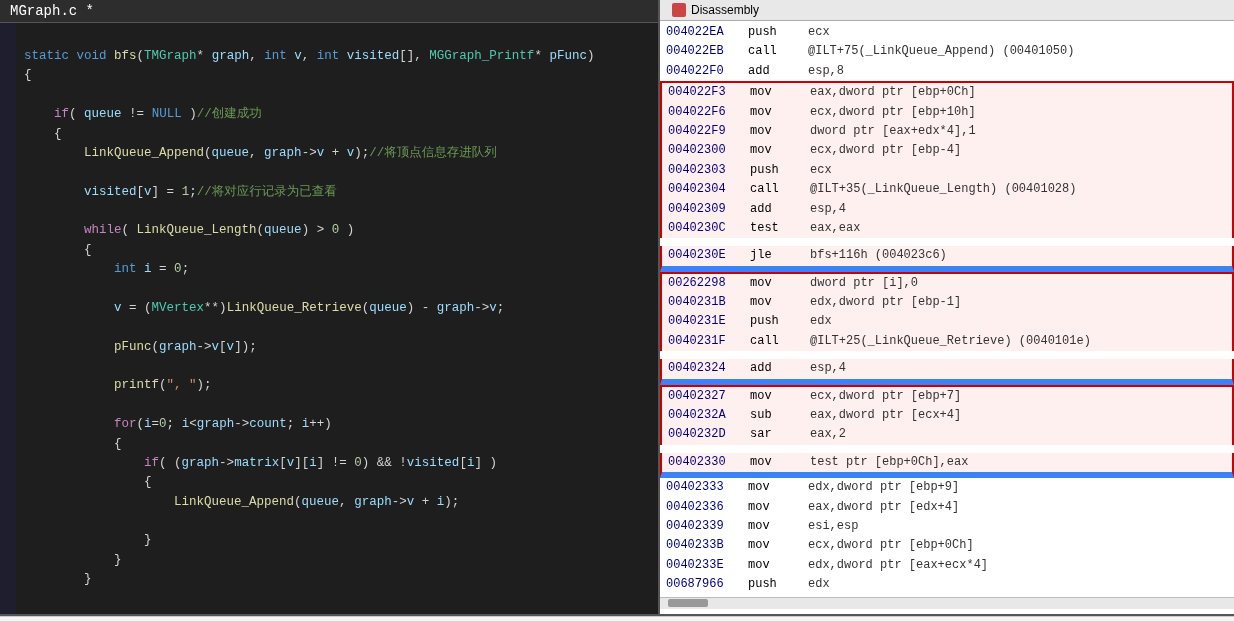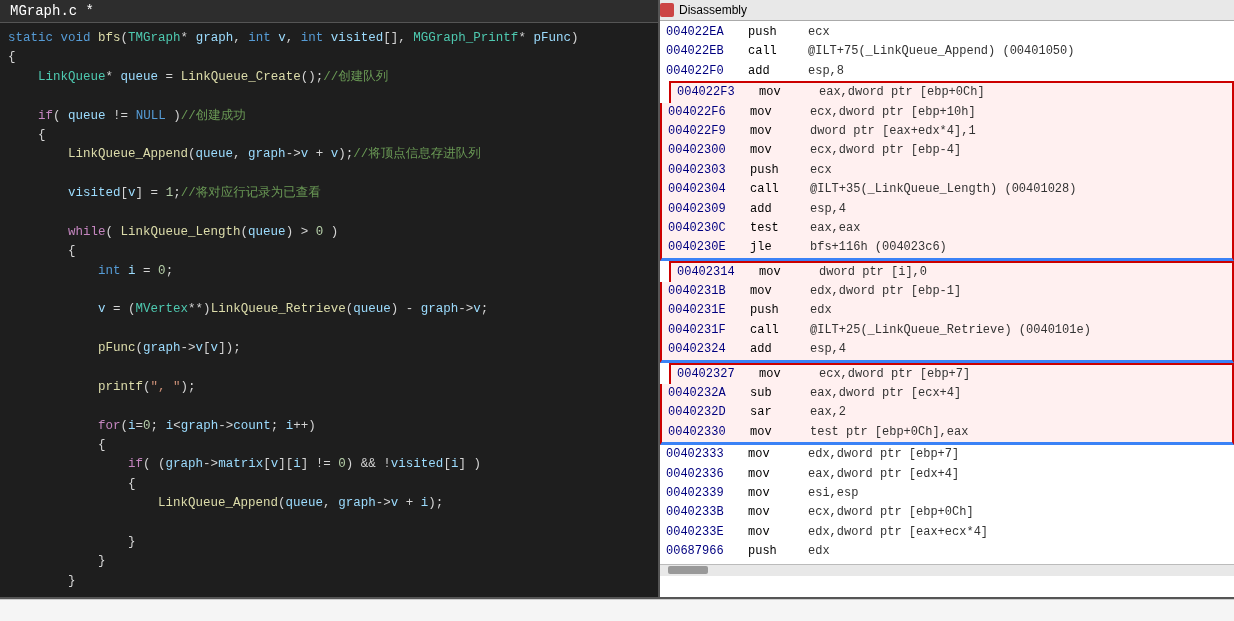--- a/index.html
+++ b/index.html
@@ -36,25 +36,26 @@
     .code-panel-title {
       background: #2d2d2d;
       color: #fff;
       padding: 3px 10px;
       font-size: 14px;
       border-bottom: 1px solid #555;
       font-family: 'Courier New', monospace;
     }
 
     .code-content {
-      padding: 6px 8px;
+      padding: 24px 8px;
       font-size: 12.5px;
       line-height: 1.55;
       color: #c9d1d9;
       background: #1e1e1e;
+      margin-left: 16px;
     }
 
     .code-line {
       white-space: pre;
       font-family: 'Courier New', Courier, monospace;
     }
 
     .kw { color: #569cd6; }
     .kw2 { color: #c586c0; }
     .fn { color: #dcdcaa; }
@@ -67,21 +68,21 @@
 
     
     .disasm-panel {
       flex: 1;
       background: #fff;
       overflow: hidden;
     }
 
     .disasm-title {
       background: #e8e8e8;
-      padding: 3px 0;
+      padding: 3px 12px;
       font-size: 12px;
       font-family: Arial, sans-serif;
       border-bottom: 1px solid #aaa;
       display: flex;
       align-items: center;
       gap: 5px;
     }
 
     .disasm-icon {
       width: 14px;
@@ -107,25 +108,25 @@
     }
 
     .disasm-row.highlighted {
       background: #fff0f0;
       border-left: 2px solid #cc0000;
       border-right: 2px solid #cc0000;
     }
 
     .disasm-row.highlight-top {
       border-top: 2px solid #cc0000;
-      margin-left: 9px;
     }
 
     .disasm-row.highlight-bottom {
-      border-bottom: 3px solid #3b82f6;
+      border-bottom: 6px solid #3b82f6;
+      margin-top: 8px;
     }
 
     .addr { color: #000080; width: 82px; display: inline-block; }
     .mnem { color: #000000; width: 60px; display: inline-block; }
     .operands { color: #333; }
 
     
     .annotation-area {
       background: #f5f5f5;
       padding: 12px 20px 10px 20px;
@@ -162,21 +163,20 @@
 
   <div class="top-panel">
 
     <div class="code-panel">
       <div class="code-panel-title">
         <span>MGraph.c *</span>
       </div>
       <div class="code-content">
         <div class="code-line"><span class="kw">static</span> <span class="kw">void</span> <span class="fn">bfs</span><span class="punct">(</span><span class="type">TMGraph</span><span class="punct">*</span> <span class="var">graph</span><span class="punct">,</span> <span class="kw">int</span> <span class="var">v</span><span class="punct">,</span> <span class="kw">int</span> <span class="var">visited</span><span class="punct">[],</span> <span class="type">MGGraph_Printf</span><span class="punct">*</span> <span class="var">pFunc</span><span class="punct">)</span></div>
         <div class="code-line"><span class="punct">{</span></div>
-        <div class="code-line">    <span class="type">LinkQueue</span><span class="punct">*</span> <span class="var">queue</span> <span class="punct">=</span> <span class="fn">LinkQueue_Create</span><span class="punct">();</span><span class="cmt">//创建队列</span></div>
         <div class="code-line">&nbsp;</div>
         <div class="code-line">    <span class="kw2">if</span><span class="punct">(</span> <span class="var">queue</span> <span class="punct">!=</span> <span class="kw">NULL</span> <span class="punct">)</span><span class="cmt">//创建成功</span></div>
         <div class="code-line">    <span class="punct">{</span></div>
         <div class="code-line">        <span class="fn">LinkQueue_Append</span><span class="punct">(</span><span class="var">queue</span><span class="punct">,</span> <span class="var">graph</span><span class="punct">-&gt;</span><span class="var">v</span> <span class="punct">+</span> <span class="var">v</span><span class="punct">);</span><span class="cmt">//将顶点信息存进队列</span></div>
         <div class="code-line">&nbsp;</div>
         <div class="code-line">        <span class="var">visited</span><span class="punct">[</span><span class="var">v</span><span class="punct">]</span> <span class="punct">=</span> <span class="num">1</span><span class="punct">;</span><span class="cmt">//将对应行记录为已查看</span></div>
         <div class="code-line">&nbsp;</div>
         <div class="code-line">        <span class="kw2">while</span><span class="punct">(</span> <span class="fn">LinkQueue_Length</span><span class="punct">(</span><span class="var">queue</span><span class="punct">)</span> <span class="punct">&gt;</span> <span class="num">0</span> <span class="punct">)</span></div>
         <div class="code-line">        <span class="punct">{</span></div>
         <div class="code-line">            <span class="kw">int</span> <span class="var">i</span> <span class="punct">=</span> <span class="num">0</span><span class="punct">;</span></div>
@@ -262,21 +262,21 @@
           <span class="mnem">test</span>
           <span class="operands">eax,eax</span>
         </div>
         <div class="disasm-row highlighted highlight-bottom">
           <span class="addr">0040230E</span>
           <span class="mnem">jle</span>
           <span class="operands">bfs+116h (004023c6)</span>
         </div>
 
         <div class="disasm-row highlighted highlight-top">
-          <span class="addr">00402314</span>
+          <span class="addr">00262298</span>
           <span class="mnem">mov</span>
           <span class="operands">dword ptr [i],0</span>
         </div>
         <div class="disasm-row highlighted">
           <span class="addr">0040231B</span>
           <span class="mnem">mov</span>
           <span class="operands">edx,dword ptr [ebp-1]</span>
         </div>
         <div class="disasm-row highlighted">
           <span class="addr">0040231E</span>
@@ -311,21 +311,21 @@
         </div>
         <div class="disasm-row highlighted highlight-bottom">
           <span class="addr">00402330</span>
           <span class="mnem">mov</span>
           <span class="operands">test ptr [ebp+0Ch],eax</span>
         </div>
 
         <div class="disasm-row">
           <span class="addr">00402333</span>
           <span class="mnem">mov</span>
-          <span class="operands">edx,dword ptr [ebp+7]</span>
+          <span class="operands">edx,dword ptr [ebp+9]</span>
         </div>
         <div class="disasm-row">
           <span class="addr">00402336</span>
           <span class="mnem">mov</span>
           <span class="operands">eax,dword ptr [edx+4]</span>
         </div>
         <div class="disasm-row">
           <span class="addr">00402339</span>
           <span class="mnem">mov</span>
           <span class="operands">esi,esp</span>

